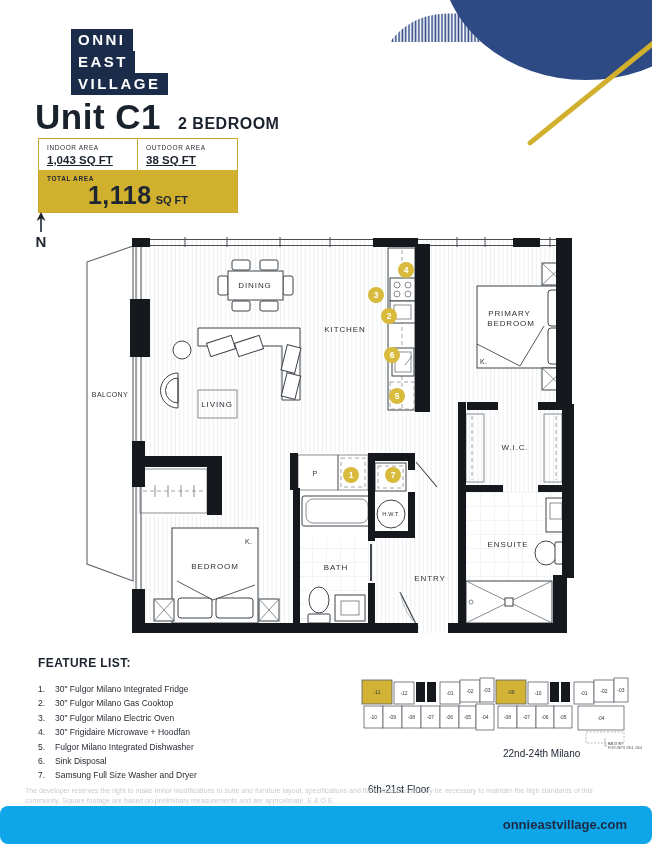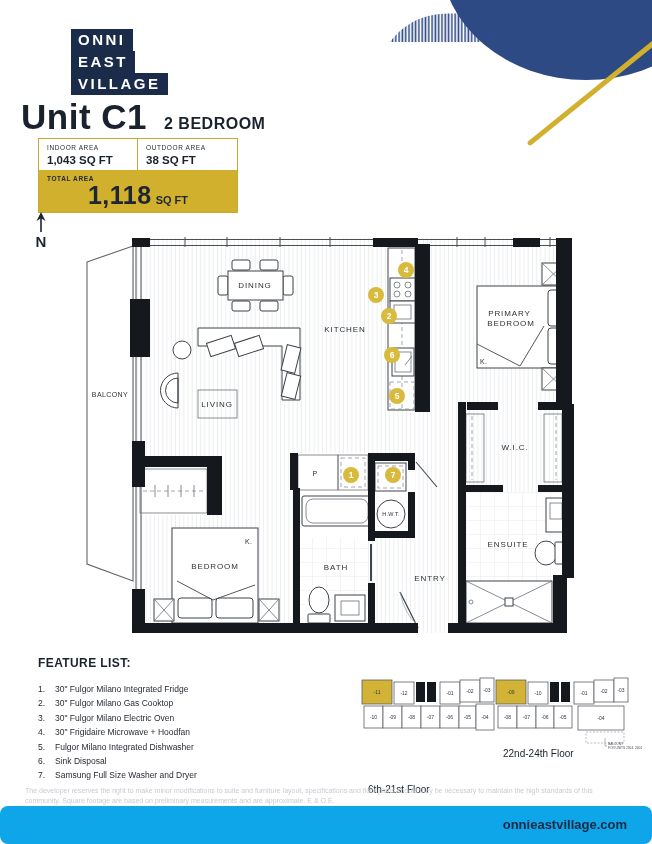--- a/index.html
+++ b/index.html
@@ -12,31 +12,31 @@
   .decor-stripes{position:absolute;left:388px;top:11px;}
   .decor-gold-line{position:absolute;left:528px;top:142px;width:166px;height:4.5px;
                    background:#d0b02c;border-radius:3px;transform:rotate(-39deg);
                    transform-origin:left center;}
 
   
   .logo{position:absolute;left:38px;top:29px;margin-left:33px;}
   .logo span{display:block;width:max-content;background:#1b2b4a;color:#fff;
              font-weight:700;font-size:15px;letter-spacing:2.5px;
              padding:3px 7px 4px 7px;line-height:15px;}
-  .title-row{position:absolute;left:21px;top:97px;display:flex;align-items:baseline;gap:17px;}
+  .title-row{position:absolute;left:35px;top:97px;display:flex;align-items:baseline;gap:17px;}
   .unit-title{font-size:35px;font-weight:600;letter-spacing:.5px;color:#1a222e;}
   .unit-subtitle{font-size:16px;font-weight:600;letter-spacing:.5px;color:#1a222e;}
 
   .area-table{position:absolute;left:38px;top:138px;width:200px;border:1.5px solid #c9a930;
               box-sizing:border-box;}
   .area-row1{display:flex;height:31px;}
   .area-cell{flex:1;padding:5px 0 0 8px;box-sizing:border-box;}
   .area-cell:first-child{border-right:1.5px solid #c9a930;flex:0 0 99px;}
   .area-label{font-size:6.5px;letter-spacing:.6px;color:#2a3038;font-weight:500;}
-  .area-value{font-size:11.5px;font-weight:700;color:#1a222e;margin-top:3px;}
+  .area-value{font-size:11.5px;font-weight:700;color:#1a222e;margin-top:3px;text-decoration:underline;}
   .area-total{background:#d0b02c;height:42px;position:relative;}
   .total-label{position:absolute;left:8px;top:5px;font-size:6.5px;letter-spacing:.6px;
                color:#23293a;font-weight:600;}
   .total-value-row{position:absolute;left:0;right:0;top:11px;text-align:center;}
   .total-value{font-size:25px;font-weight:700;color:#1f2633;letter-spacing:.5px;}
   .total-unit{font-size:11px;font-weight:700;color:#1f2633;margin-left:4px;}
 
   .north{position:absolute;left:30px;top:212px;}
 
   
@@ -422,21 +422,21 @@
     <text class="kp-label" x="51" y="43" text-anchor="middle">-06</text>
     <rect class="kp-cell" x="60" y="30" width="18" height="22"></rect>
     <text class="kp-label" x="69" y="43" text-anchor="middle">-05</text>
     <rect class="kp-cell" x="84" y="30" width="46" height="24"></rect>
     <text class="kp-label" x="107" y="44" text-anchor="middle">-04</text>
     <rect x="92" y="56" width="38" height="11" fill="none" stroke="#8a8f95" stroke-width=".6" stroke-dasharray="2 1.5"></rect>
     <path d="M111,62 V70 H113" fill="none" stroke="#6b7076" stroke-width=".5"></path>
     <text class="kp-note" x="114" y="69">BALCONY</text>
     <text class="kp-note" x="114" y="73">FOR UNITS 2304, 2404</text>
   </svg>
-  <div class="kp-caption-b">22nd-24th Floor</div>
+  <div class="kp-caption-b">22nd-24th Milano</div>
 
   <p class="disclaimer">The developer reserves the right to make minor modifications to suite and furniture layout, specifications and floor plans should they be necessary to maintain the high standards of this community. Square footage are based on preliminary measurements and are approximate. E &amp; O.E.</p>
 
   <div class="footer">
     <a href="#">onnieastvillage.com</a>
   </div>
 
 </div>
 
 </body></html>

